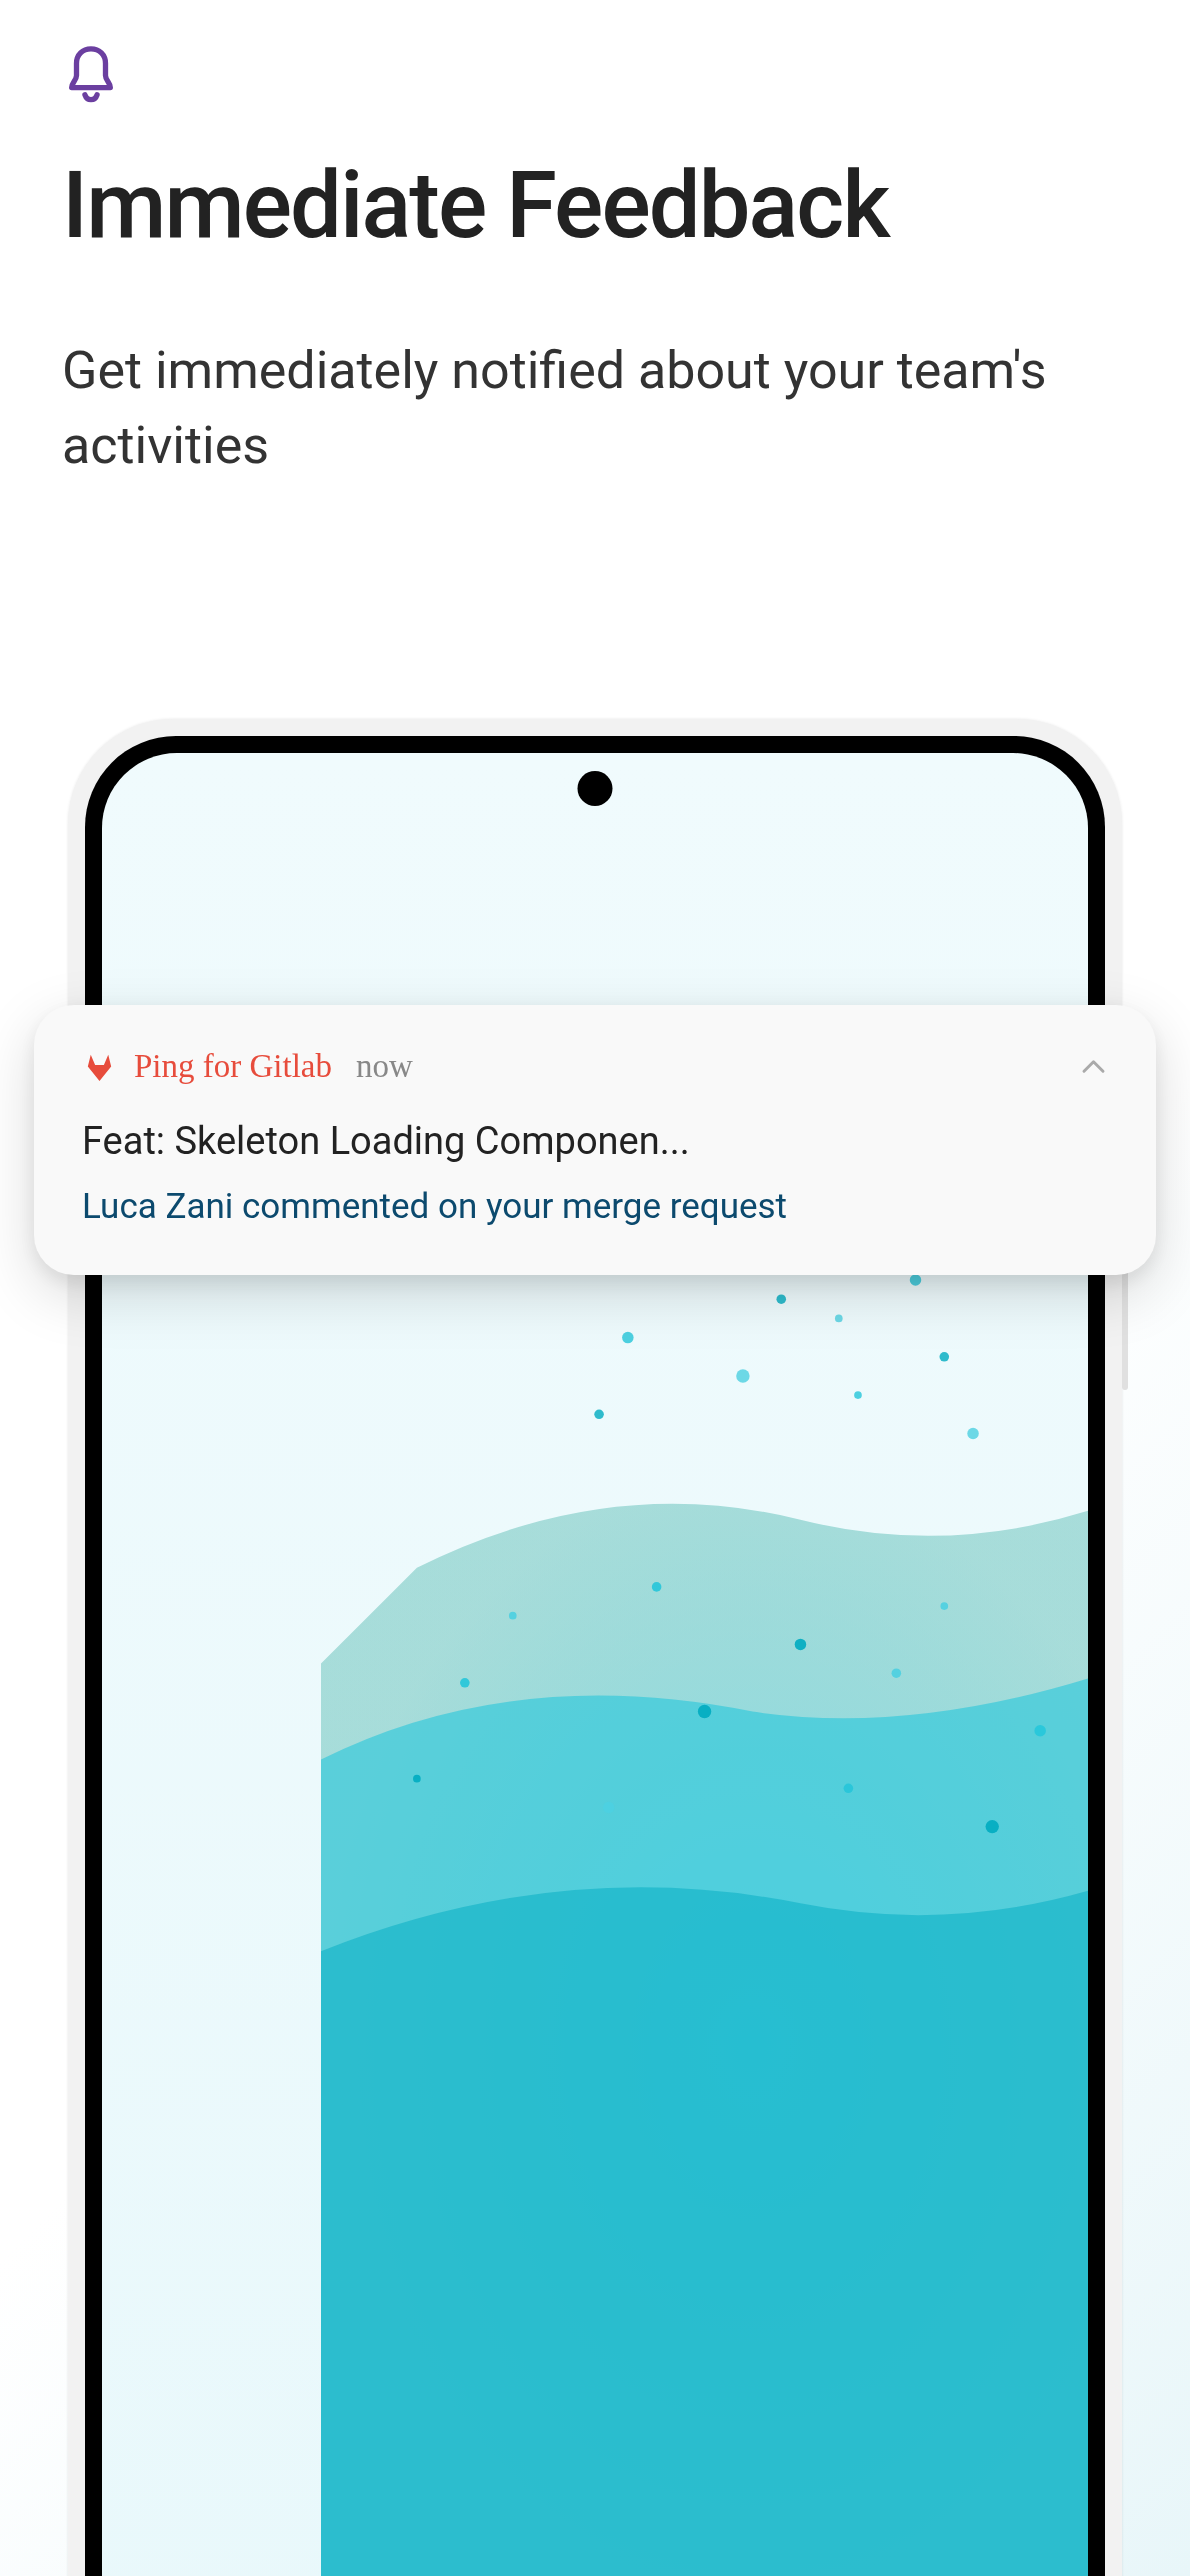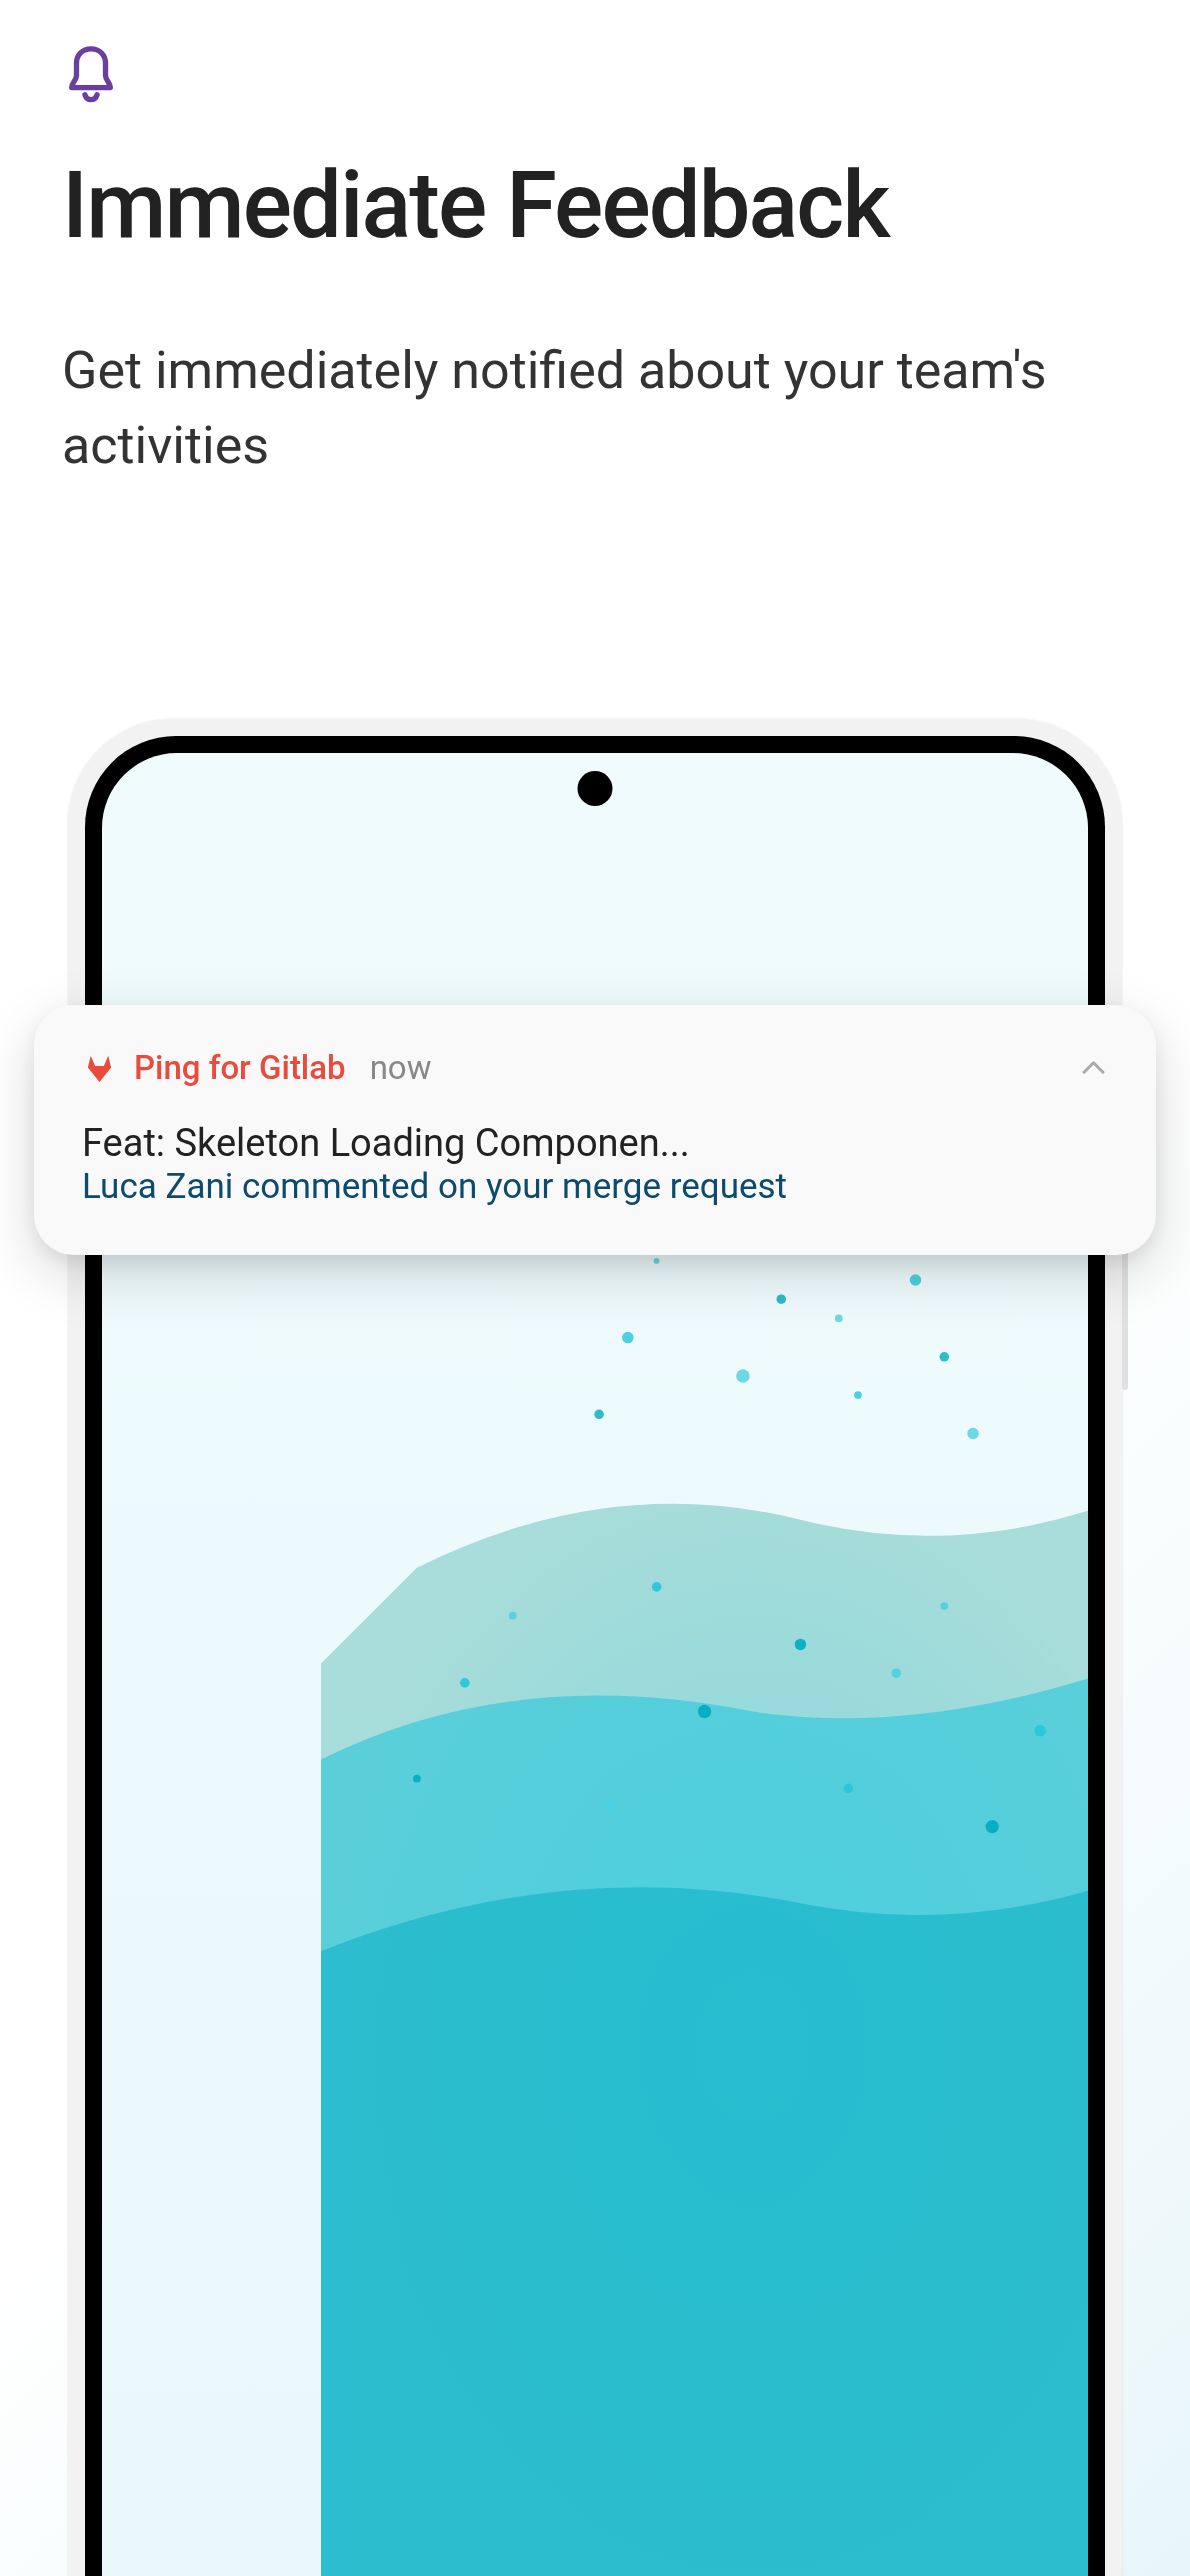--- a/index.html
+++ b/index.html
@@ -110,20 +110,21 @@
       padding: 43px 48px 48px 48px;
       box-shadow: 0 19px 58px rgba(0, 0, 0, 0.15), 0 7.7px 19px rgba(0, 0, 0, 0.08);
       z-index: 100;
     }
     
     .notification-header {
       display: flex;
       align-items: center;
       gap: 17px;
       margin-bottom: 34px;
+      font-family: Liberation Serif, serif;
     }
     
     .gitlab-icon {
       width: 35px;
       height: 35px;
       flex-shrink: 0;
     }
     
     .app-name {
       font-size: 33px;
@@ -141,21 +142,21 @@
     .chevron-up {
       margin-left: auto;
       width: 29px;
       height: 19px;
     }
     
     .notification-title {
       font-size: 38px;
       font-weight: 400;
       color: #222222;
-      margin-bottom: 1px;
+      margin-bottom: 23px;
     }
     
     .notification-body {
       font-size: 35px;
       font-weight: 400;
       color: #0c4a6e;
     }
     
     .phone-side-button {
       position: absolute;

